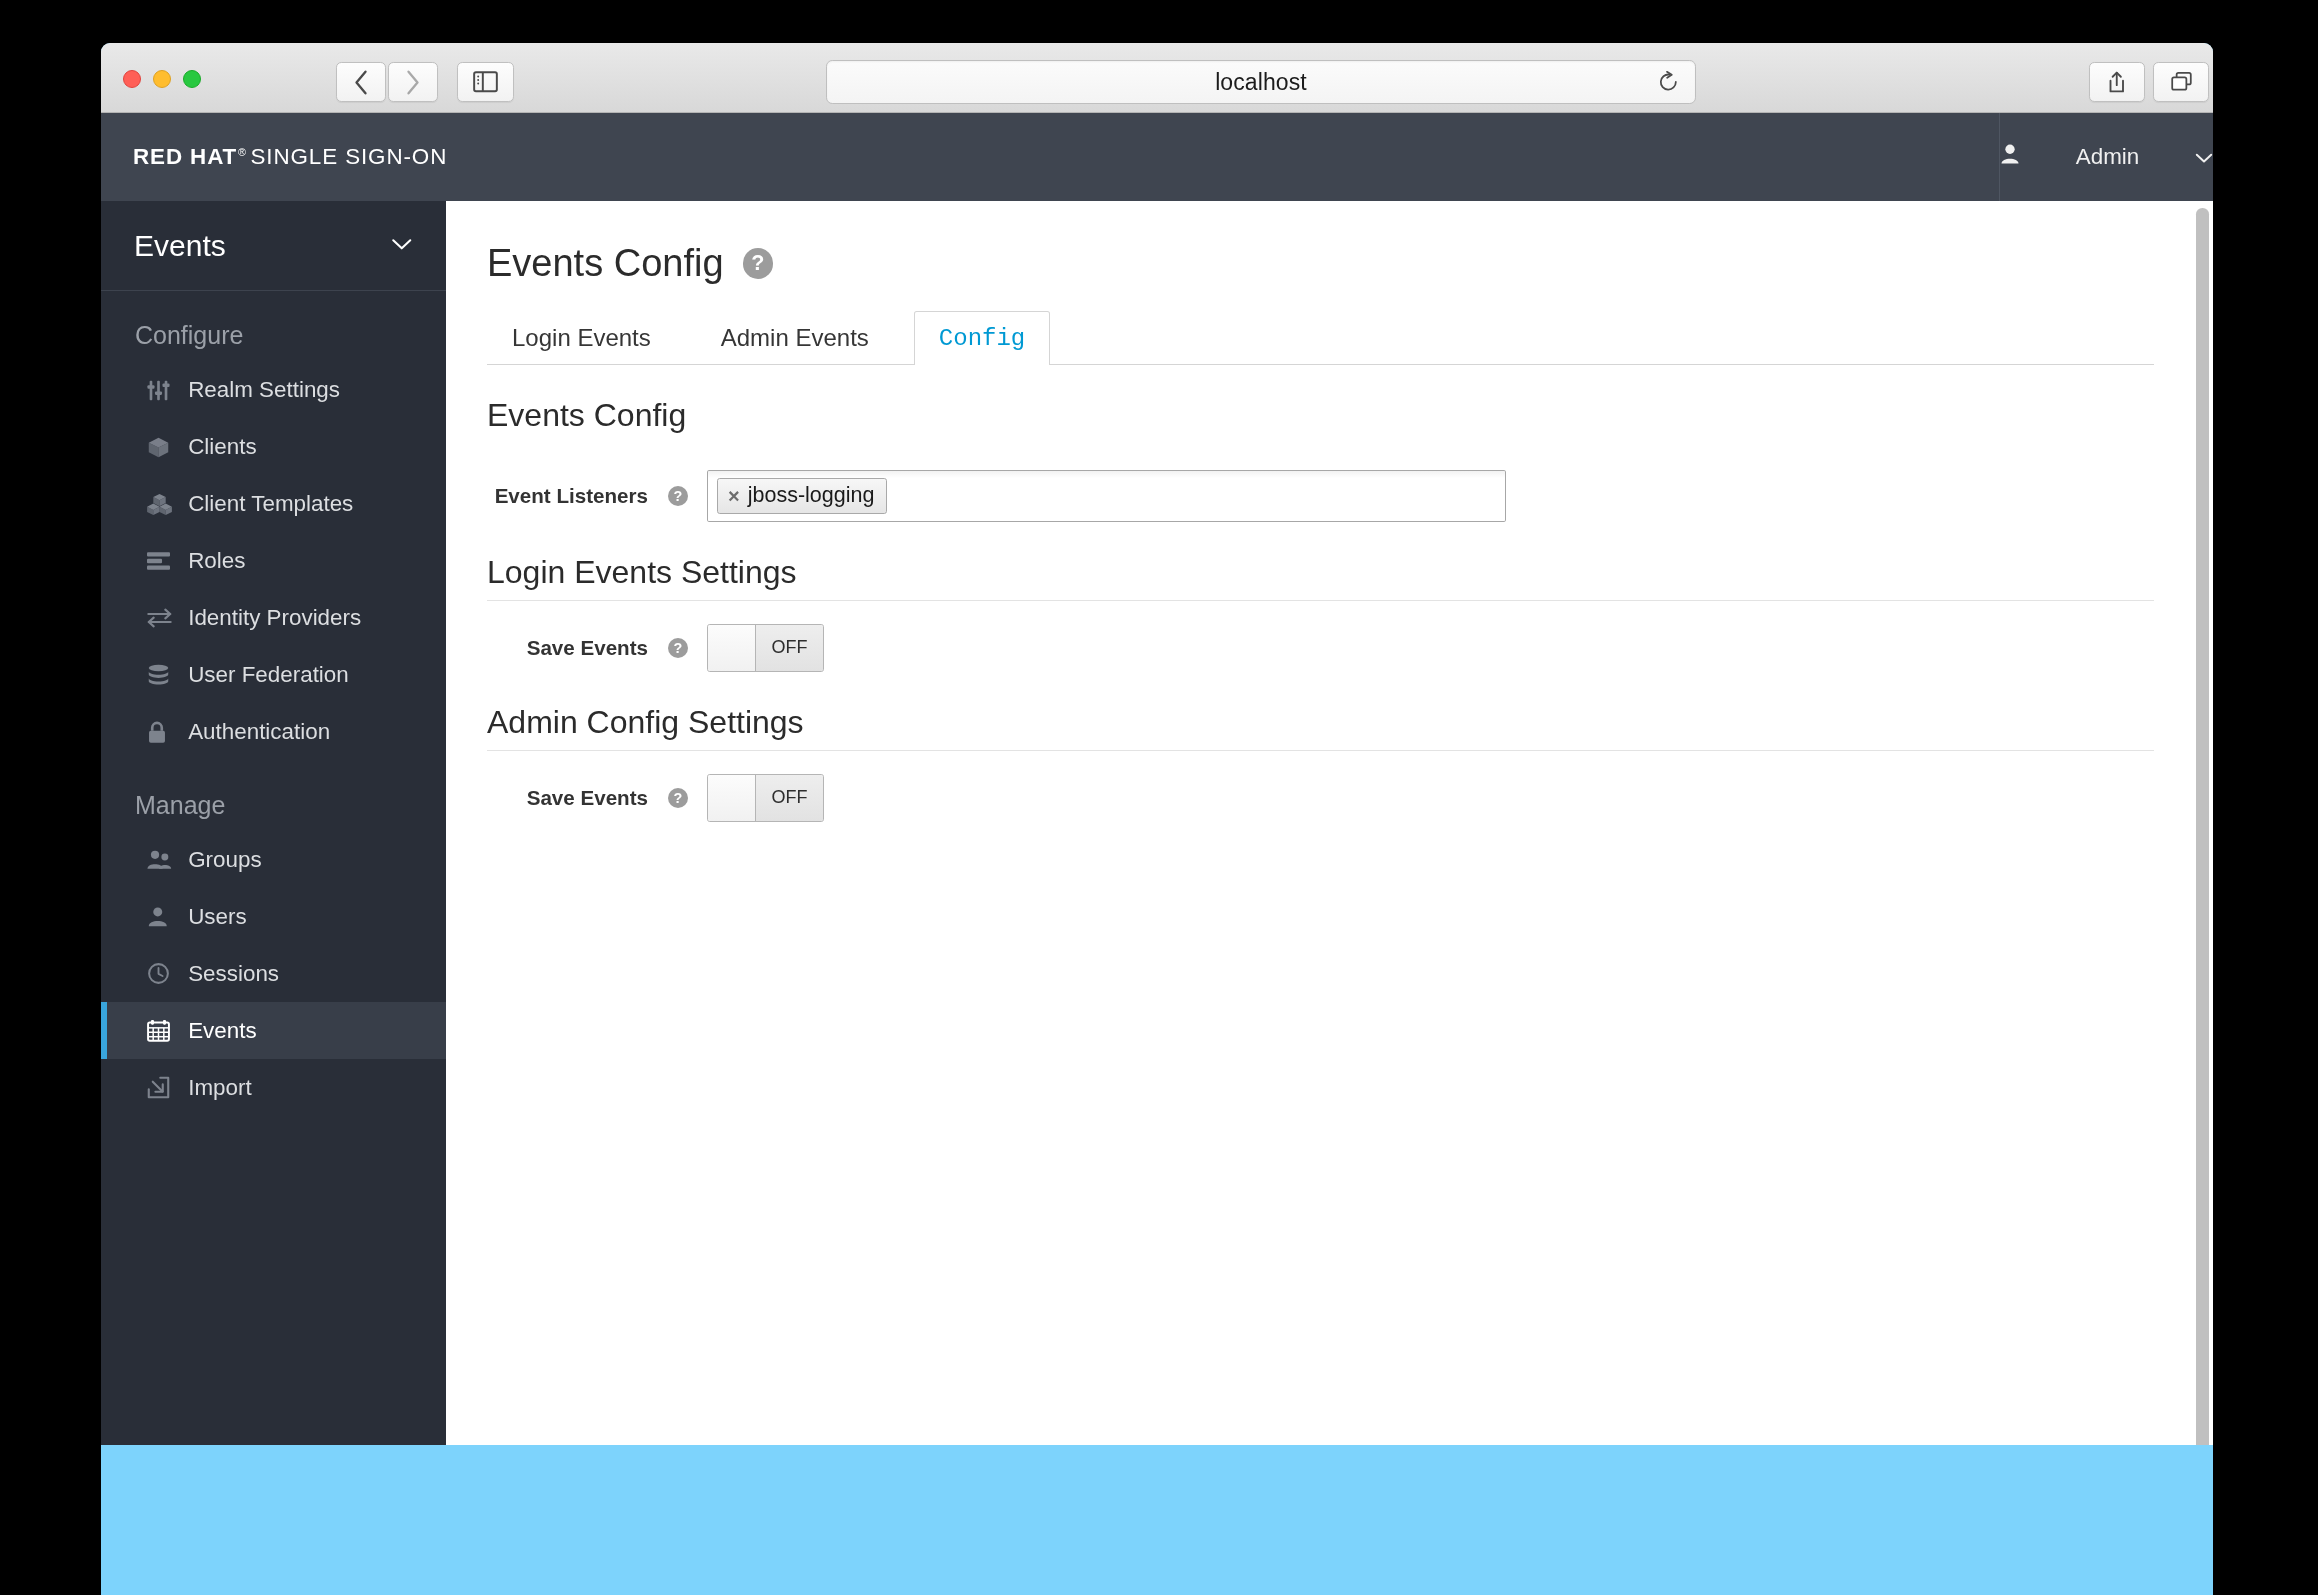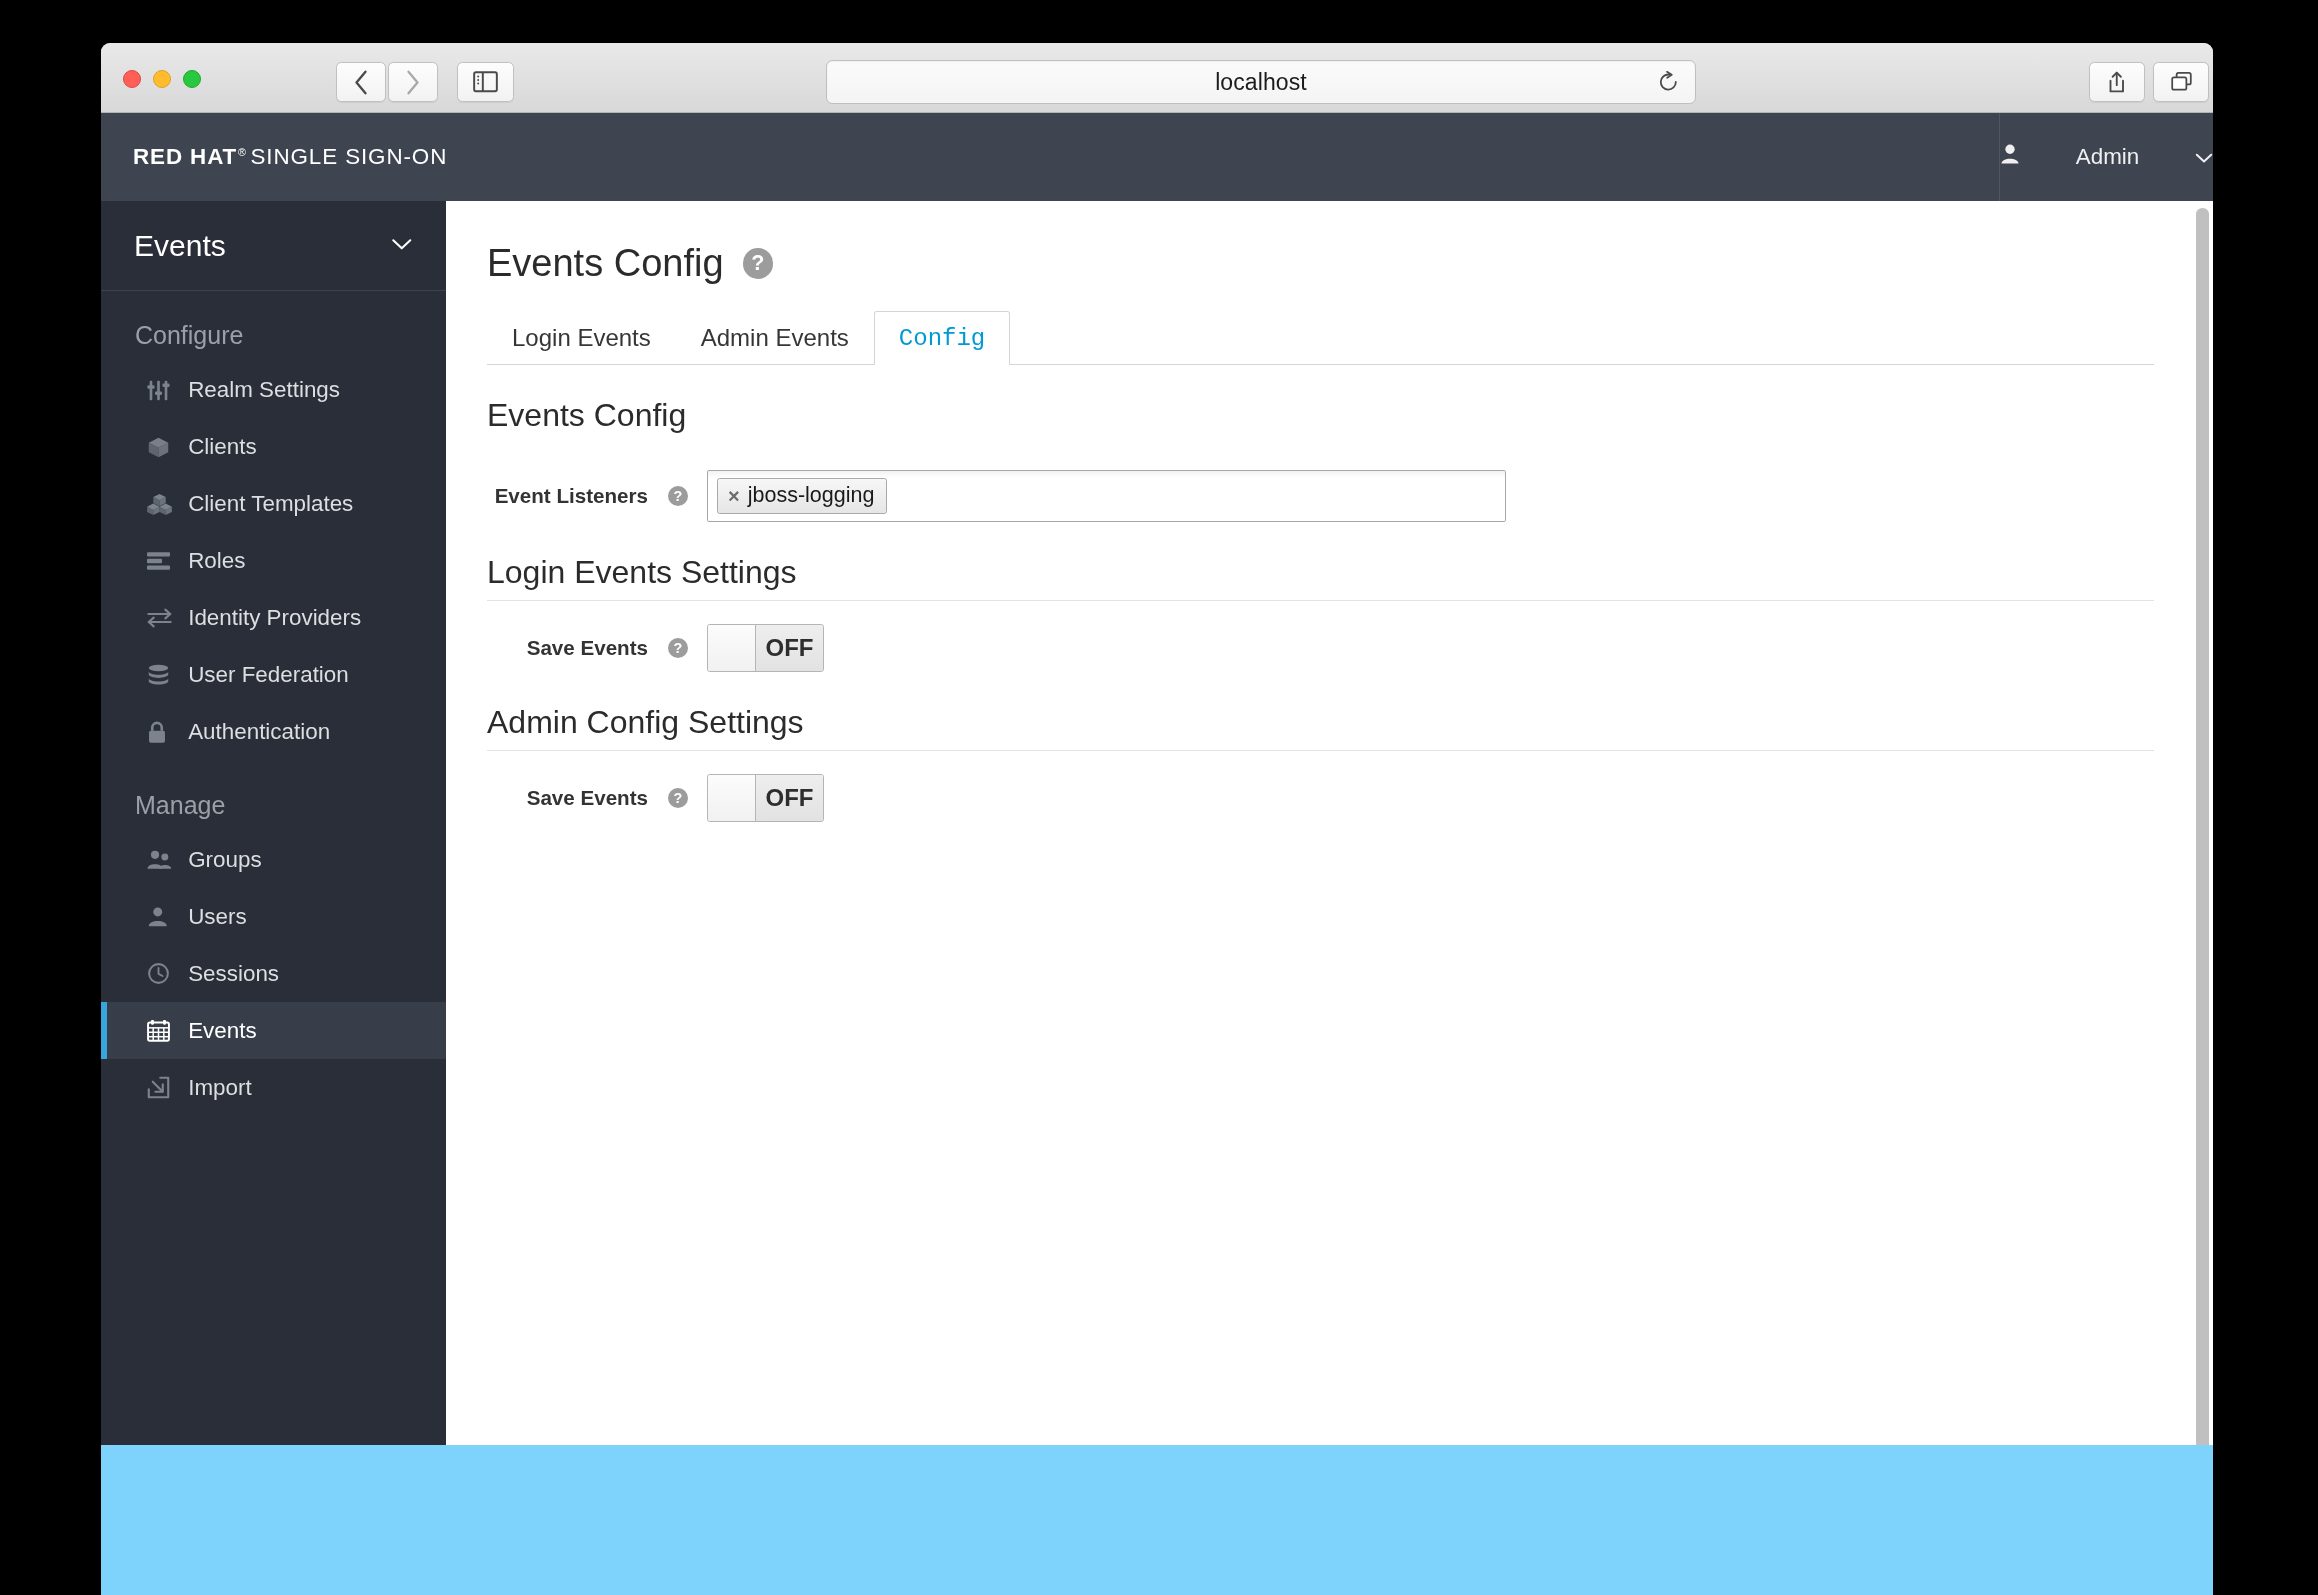--- a/index.html
+++ b/index.html
@@ -239,20 +239,21 @@
     font-size: 14.4px;
     background: #9c9c9c;
   }
 
   .tabs {
     display: flex;
     align-items: flex-end;
     border-bottom: 0.9px solid #d5d5d5;
     width: 1667px;
     height: 56px;
+    gap: 20px;
   }
   .tab {
     padding: 0 24px;
     height: 54px;
     display: flex;
     align-items: center;
     font-size: 24px;
     font-weight: 300;
     color: #363636;
     cursor: pointer;
@@ -343,22 +344,22 @@
   .toggle .knob {
     width: 48px;
     background: linear-gradient(to bottom,#fcfcfc 0%,#f1f1f1 100%);
     border-right: 0.9px solid #b5b5b5;
   }
   .toggle .state {
     flex: 1;
     display: flex;
     align-items: center;
     justify-content: center;
-    font-size: 24px;
-    font-weight: bold;
+    font-size: 18px;
+    font-weight: normal;
     color: #2e2e2e;
     background: linear-gradient(to bottom,#eeeeee 0%,#e2e2e2 100%);
   }
 
   
   .page-scrollbar {
     position: absolute;
     right: 0;
     top: 0;
     bottom: 0;

